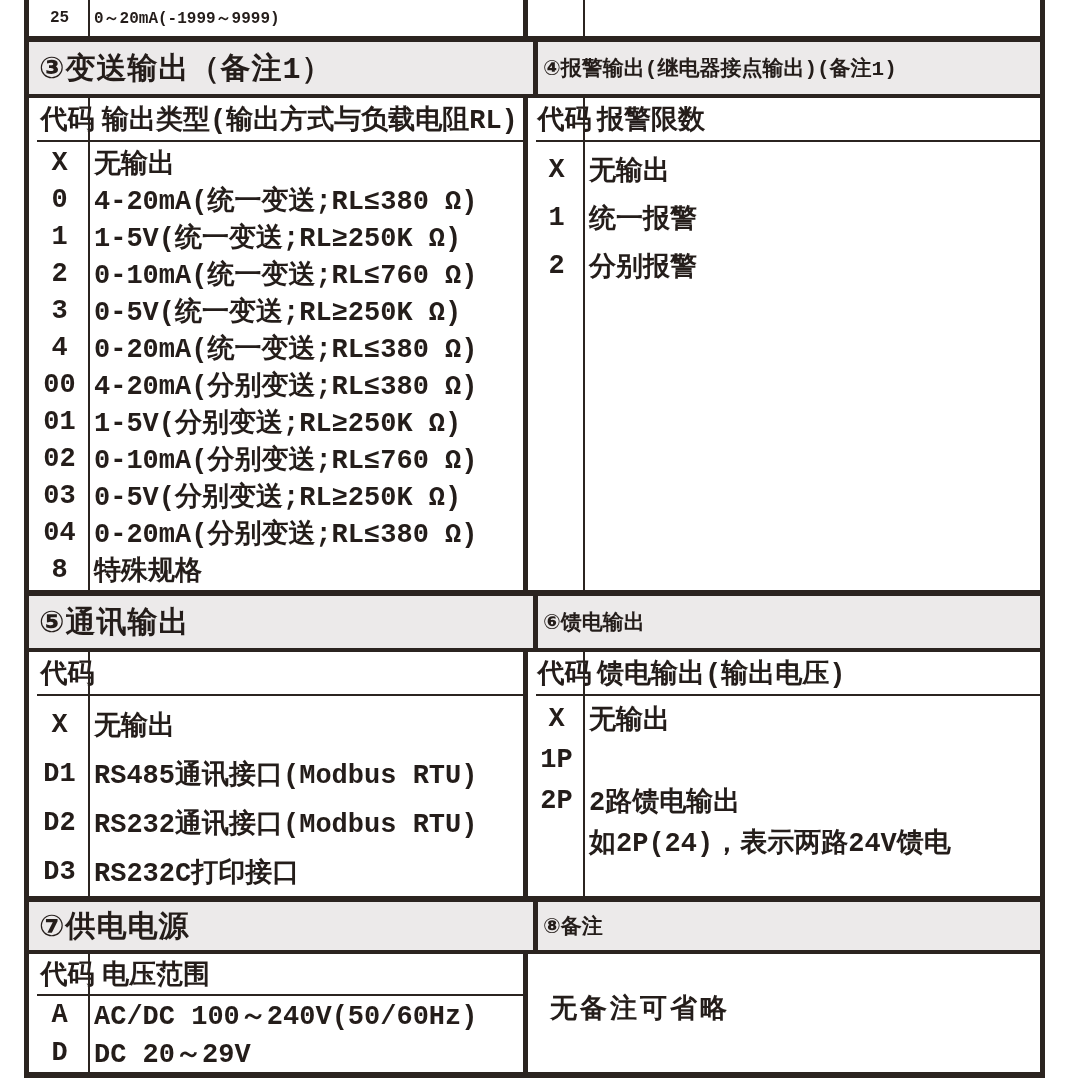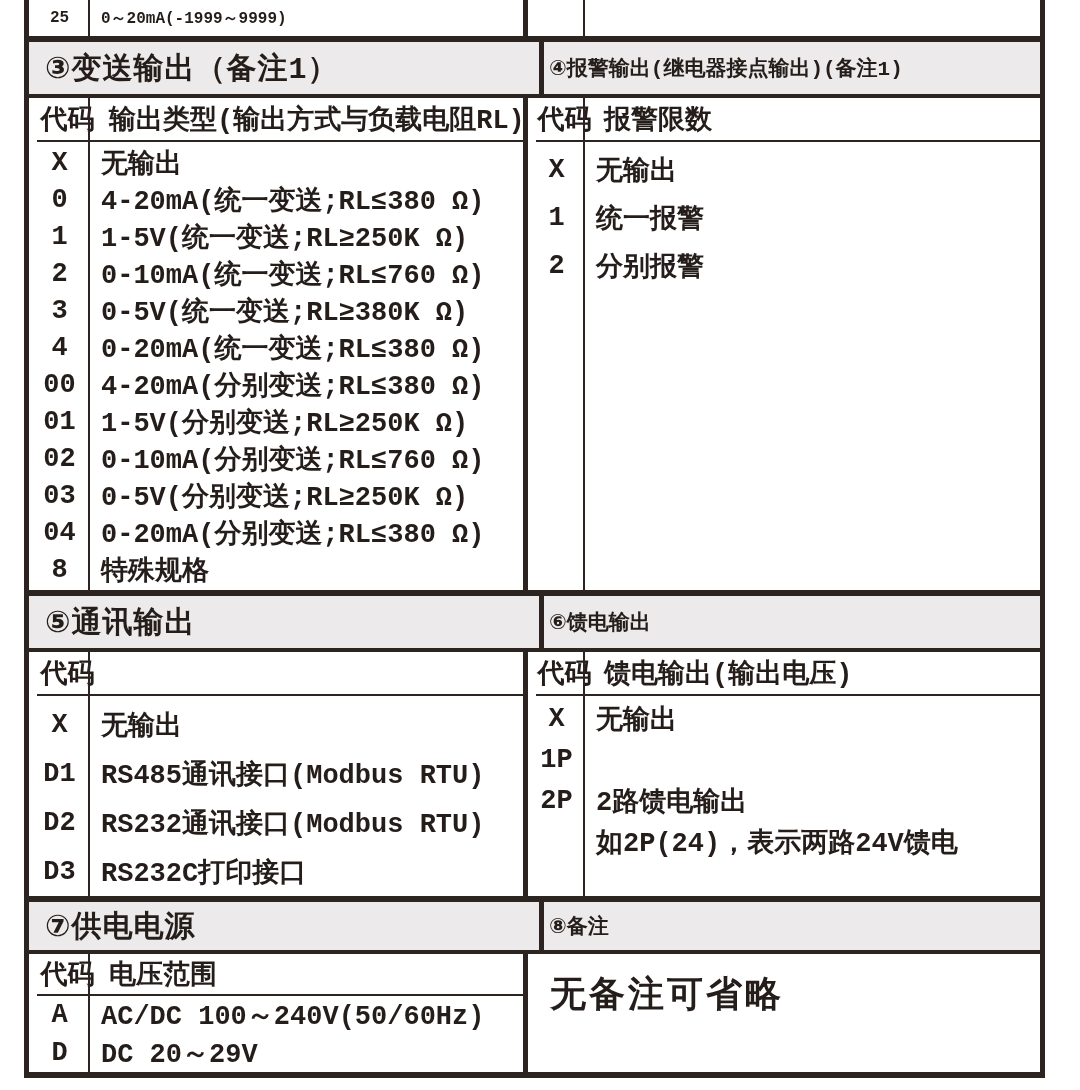--- a/index.html
+++ b/index.html
@@ -21,45 +21,45 @@
   .lhalf .vline{left:59px;}
   .rhalf .vline{left:55px;}
 
   
   .partial{height:36px;border-bottom:6px solid #2b2420;}
   .partial .half-inner{display:flex;align-items:center;height:36px;border-radius:17px;}
 
   
   .band{height:52px;border-bottom:4px solid #2b2420;background:#eceaea;}
   .band .bcell{display:flex;align-items:center;height:100%;}
-  .band .bcell.bl{padding-left:16px;font-size:30px;letter-spacing:1px;}
+  .band .bcell.bl{padding-left:10px;font-size:30px;letter-spacing:1px;}
   .band .bcell.br{padding-left:5px;font-size:21px;}
   .band78{height:48px;}
 
   
   .body{border-bottom:6px solid #2b2420;}
   .body:last-child{border-bottom:none;}
   .hrow{height:42px;border-bottom:2px solid #2b2420;display:flex;align-items:center;font-size:27px;margin-left:8px;}
   .hrow.h78{height:40px;}
   .ccol{width:61px;text-align:center;flex:0 0 auto;}
   .rhalf .ccol{width:57px;}
-  .dcol{flex:1;padding-left:11px;white-space:nowrap;overflow:hidden;}
+  .dcol{flex:1;padding-left:4px;white-space:nowrap;overflow:hidden;}
   .list{overflow:hidden;}
   .li{display:flex;align-items:center;font-size:27px;}
   .li-s3{height:37px;}
   .li-s4{height:48px;}
   .li-s5{height:49px;}
   .li-s6{height:41px;}
   .li-s7{height:38px;}
   .list-s3{height:444px;padding-top:2px;}
   .list-s4{height:444px;padding-top:4px;}
   .list-s5{height:196px;padding-top:4px;}
   .list-s6{height:196px;padding-top:2px;}
   .list-s7{height:76px;}
-  .note-cell{padding:16px 0 0 22px;font-size:36px;letter-spacing:3px;}
+  .note-cell{padding:16px 0 0 22px;font-size:27px;letter-spacing:3px;margin-top:20px;}
 </style>
 </head>
 <body>
 
 <div class="tbl">
 
   <div class="row partial">
     <div class="lhalf">
       <div class="vline"></div>
       <div class="half-inner">
@@ -96,21 +96,21 @@
         <div class="li li-s3">
             <div class="ccol">1</div>
             <div class="dcol">1-5V(统一变送;RL≥250K Ω)</div>
           </div>
         <div class="li li-s3">
             <div class="ccol">2</div>
             <div class="dcol">0-10mA(统一变送;RL≤760 Ω)</div>
           </div>
         <div class="li li-s3">
             <div class="ccol">3</div>
-            <div class="dcol">0-5V(统一变送;RL≥380K Ω)</div>
+            <div class="dcol">0-5V(统一变送;RL≥250K Ω)</div>
           </div>
         <div class="li li-s3">
             <div class="ccol">4</div>
             <div class="dcol">0-20mA(统一变送;RL≤380 Ω)</div>
           </div>
         <div class="li li-s3">
             <div class="ccol">00</div>
             <div class="dcol">4-20mA(分别变送;RL≤380 Ω)</div>
           </div>
         <div class="li li-s3">

